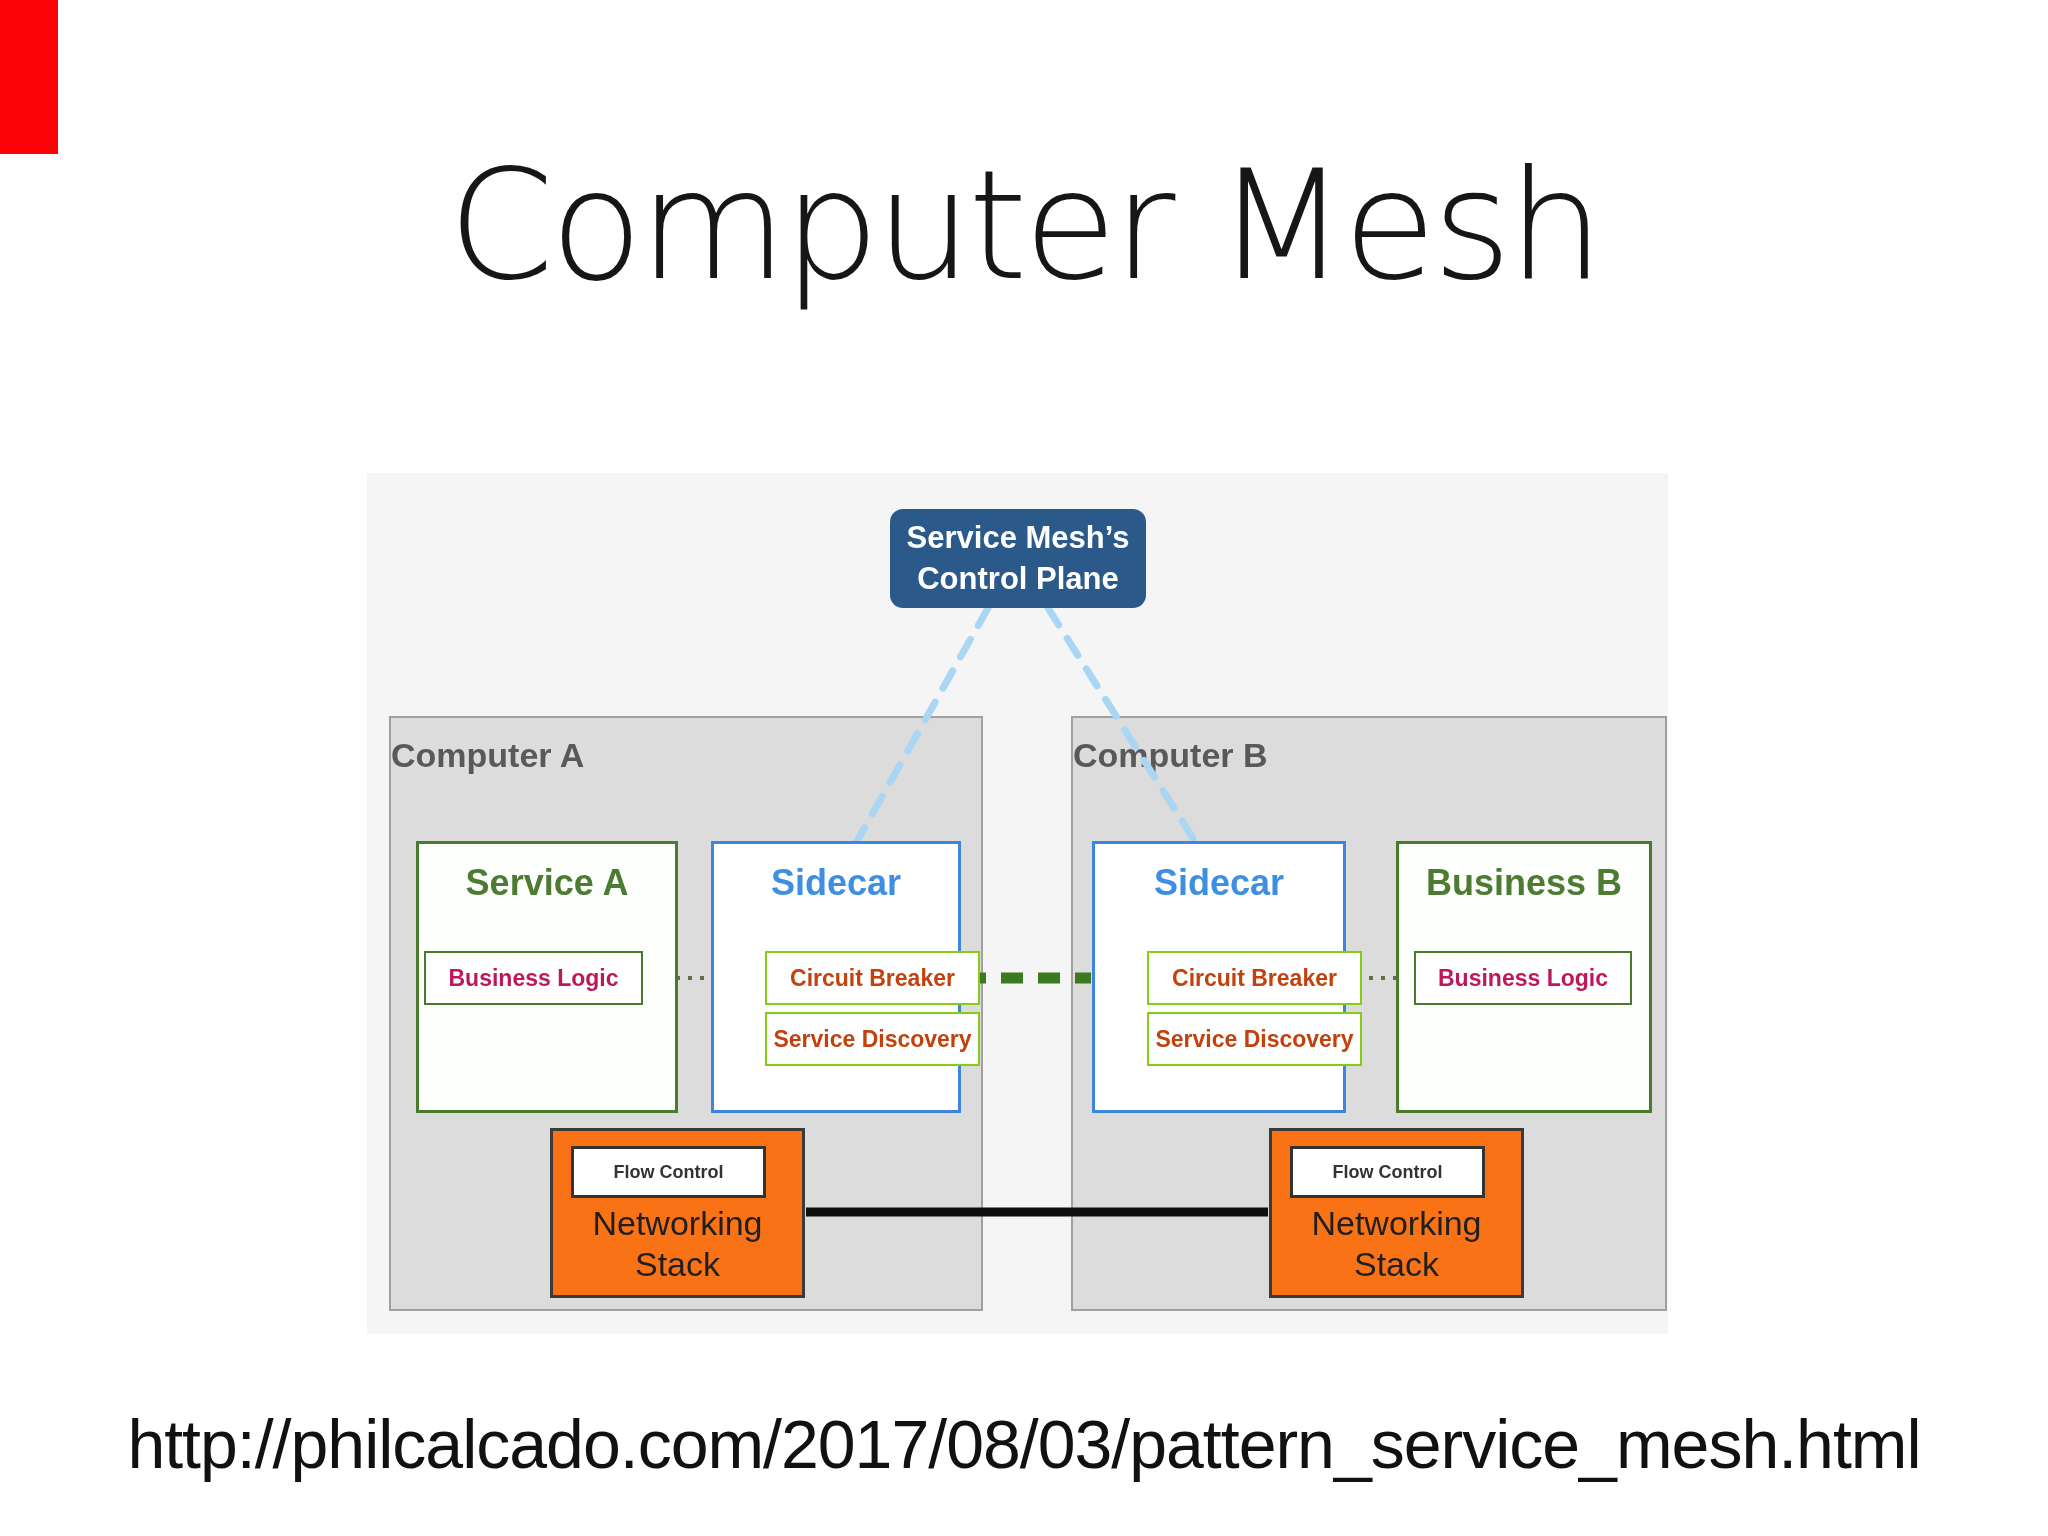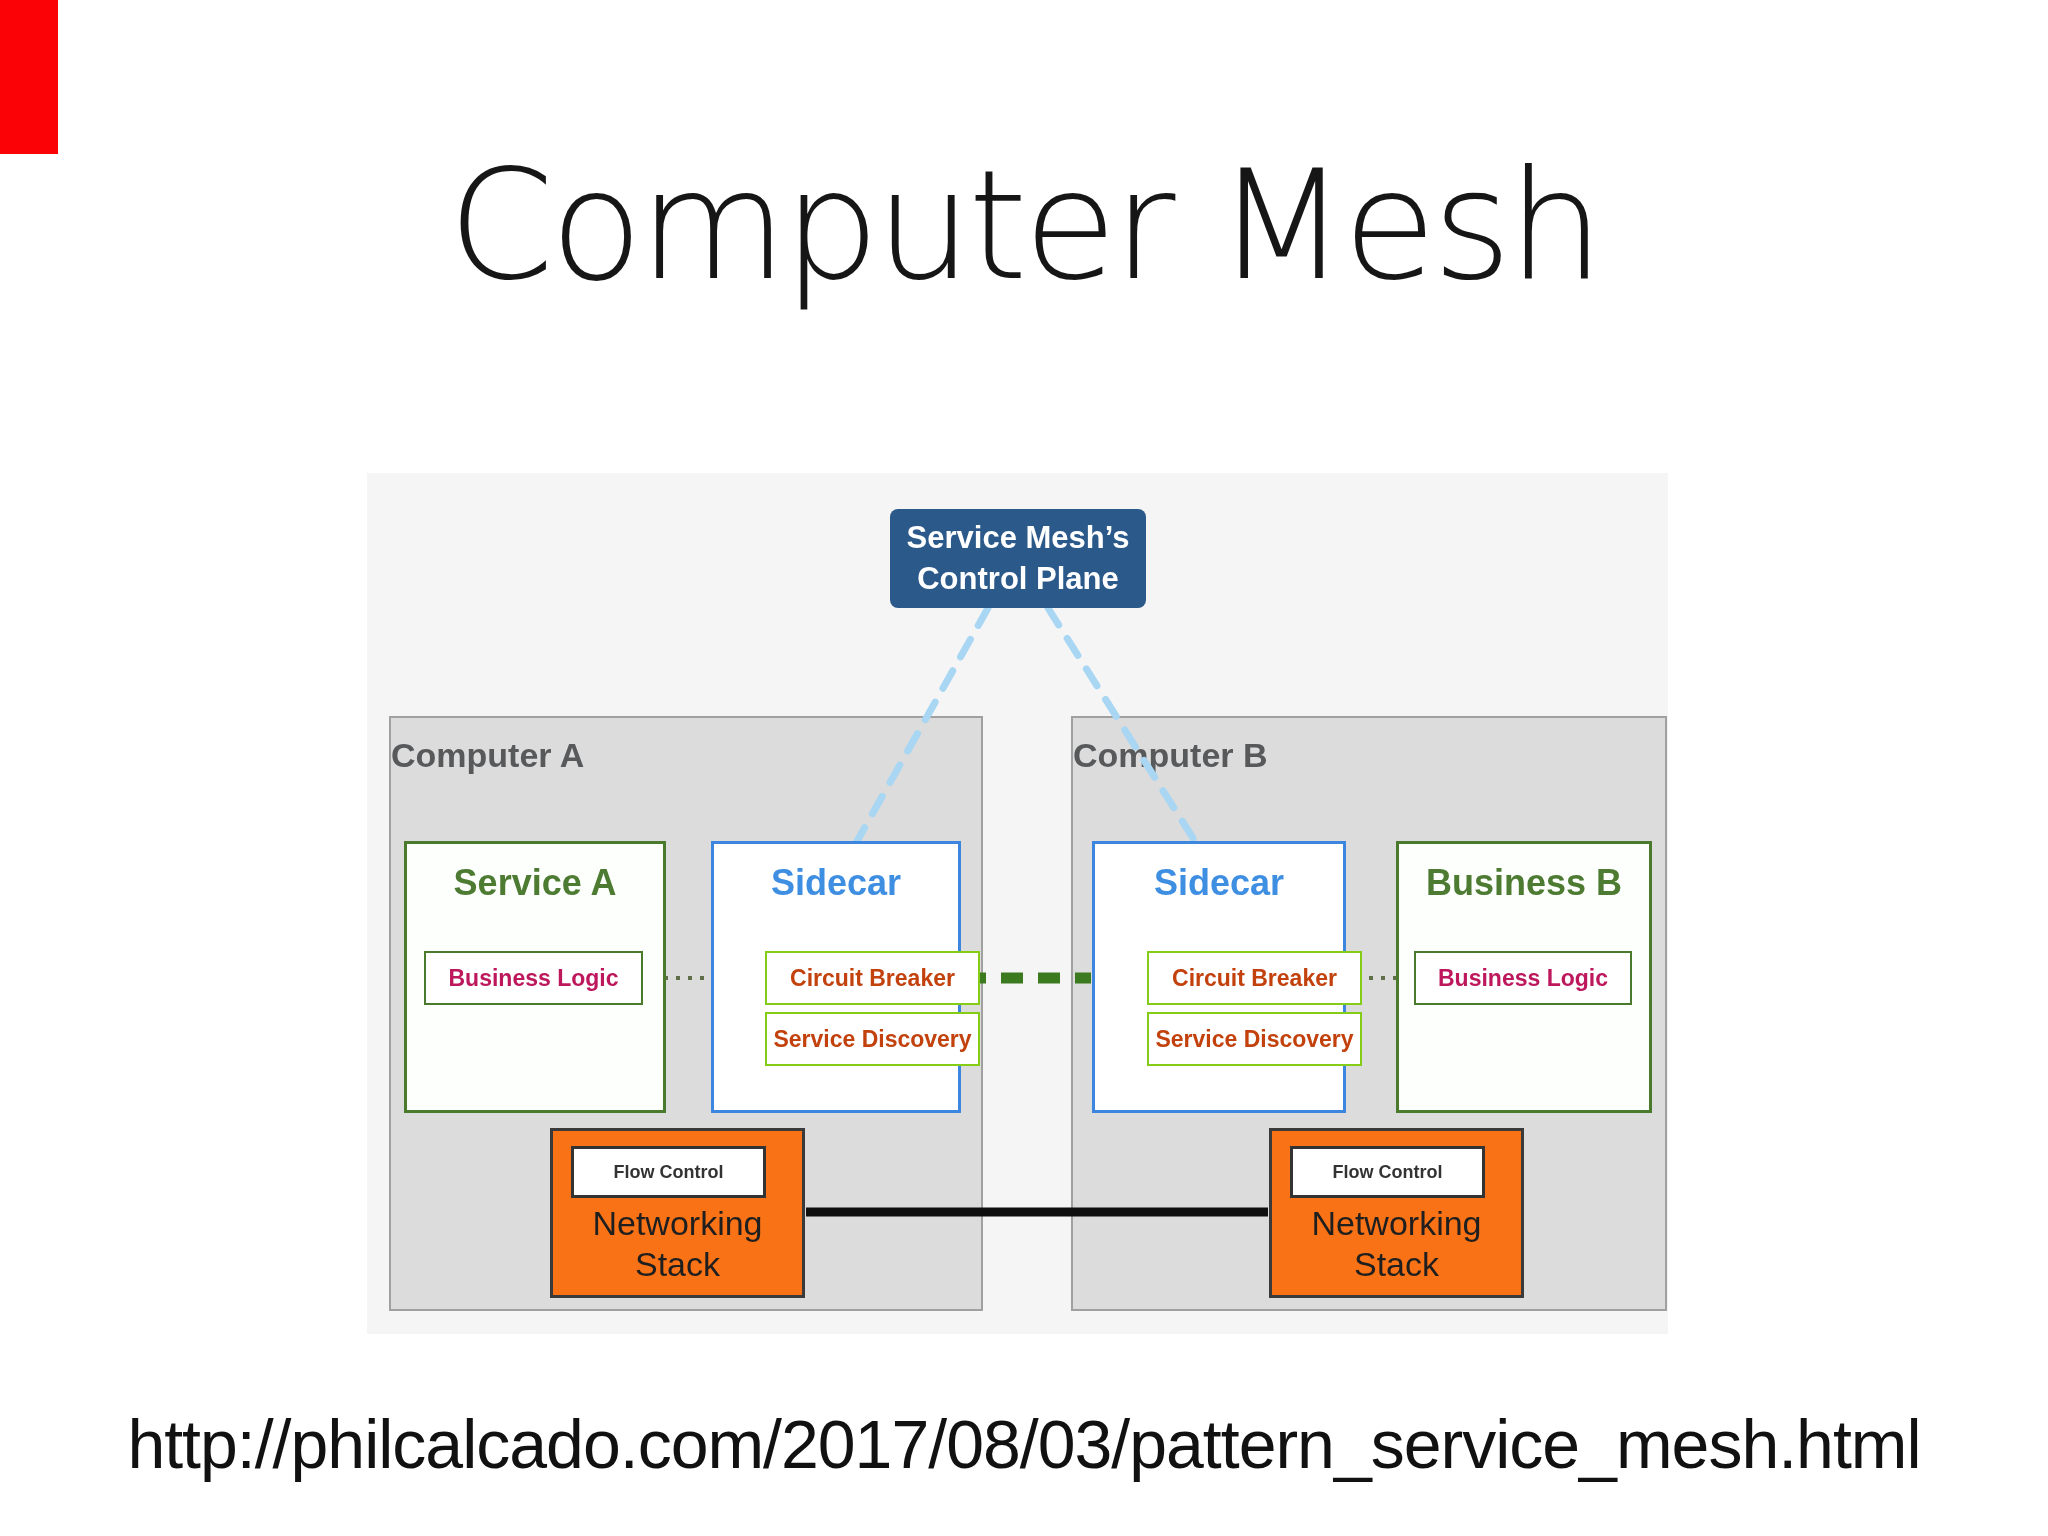--- a/index.html
+++ b/index.html
@@ -74,25 +74,25 @@
 
   <svg class="links" viewBox="0 0 2048 1536">
     <line x1="988" y1="608" x2="856" y2="843" stroke="#a8d6f3" stroke-width="7" stroke-dasharray="20 16" stroke-linecap="round"></line>
     <line x1="1048" y1="608" x2="1196" y2="843" stroke="#a8d6f3" stroke-width="7" stroke-dasharray="20 16" stroke-linecap="round"></line>
     <line x1="964" y1="978" x2="1091" y2="978" stroke="#3c7a1f" stroke-width="11" stroke-dasharray="22 15"></line>
     <line x1="664" y1="978" x2="730" y2="978" stroke="#5f7049" stroke-width="4" stroke-dasharray="4 8"></line>
     <line x1="1333" y1="978" x2="1413" y2="978" stroke="#5f7049" stroke-width="4" stroke-dasharray="4 8"></line>
     <line x1="806" y1="1212" x2="1268" y2="1212" stroke="#0f0f0f" stroke-width="9"></line>
   </svg>
 
-  <div class="control-plane" style="z-index:4;">
+  <div class="control-plane" style="z-index:4;border-radius:13px;">
     <span>Service Mesh’s Control Plane</span>
   </div>
 
-  <div class="big-box service-box" style="left:404px;width:262px;">
+  <div class="big-box service-box" style="left:416px;width:262px;">
     <div class="box-title green-text">Service A</div>
   </div>
   <div class="inner-box inner-green" style="left:424px;top:951px;width:219px;">Business Logic</div>
 
   <div class="big-box sidecar-box" style="left:711px;width:250px;">
     <div class="box-title blue-text">Sidecar</div>
   </div>
   <div class="inner-box inner-blue" style="left:729px;top:951px;width:215px;">Circuit Breaker</div>
   <div class="inner-box inner-blue" style="left:729px;top:1012px;width:215px;">Service Discovery</div>
 

